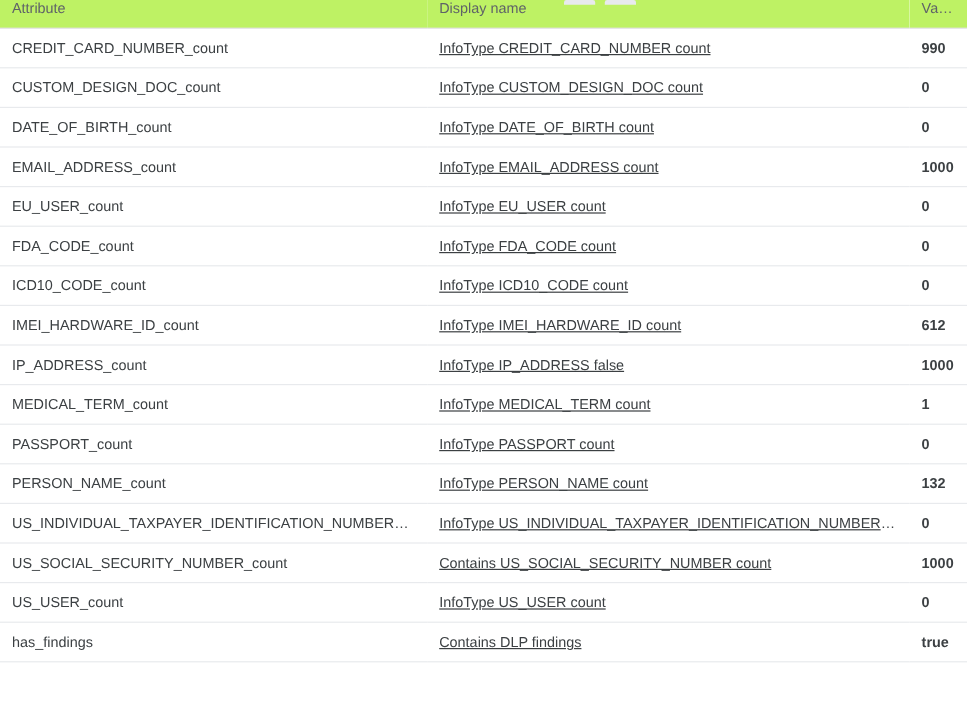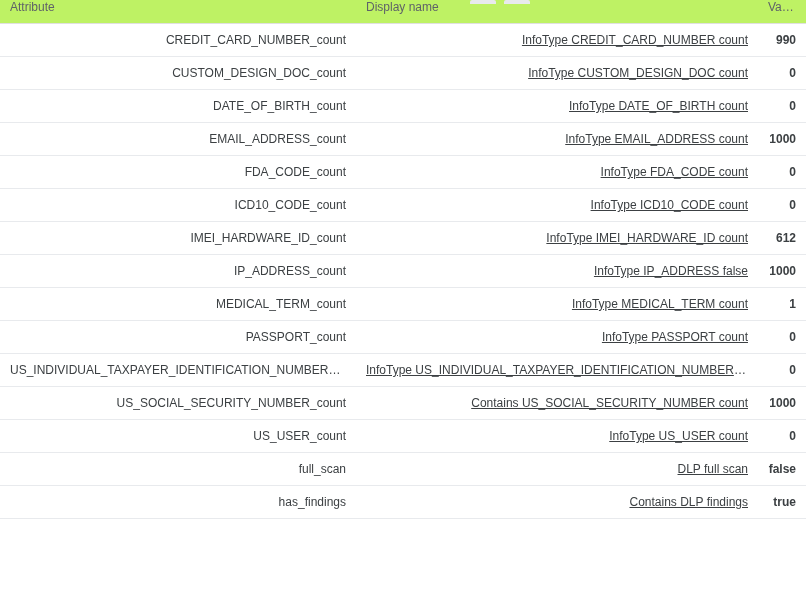--- a/index.html
+++ b/index.html
@@ -44,21 +44,20 @@
   table.attr-table tbody td {
     font-size: 12px;
     color: #3c4043;
     padding: 0 10px;
     height: 32px;
     border-bottom: 1px solid #e8eaed;
     vertical-align: middle;
     white-space: nowrap;
     overflow: hidden;
     text-overflow: ellipsis;
-    text-align: right;
   }
   tbody tr:last-child td { border-bottom: 1px solid #e8eaed; }
   .cell-attr { color: #3c4043; }
   .cell-disp { color: #3c4043; text-decoration: underline; }
   .cell-value { color: #3c4043; font-weight: bold; }
 
   
   .top-stub {
     position: absolute;
     top: 0;
@@ -114,20 +113,25 @@
           <td class="cell-attr">DATE_OF_BIRTH_count</td>
           <td class="cell-disp">InfoType DATE_OF_BIRTH count</td>
           <td class="cell-value">0</td>
         </tr>
         <tr>
           <td class="cell-attr">EMAIL_ADDRESS_count</td>
           <td class="cell-disp">InfoType EMAIL_ADDRESS count</td>
           <td class="cell-value">1000</td>
         </tr>
         <tr>
+          <td class="cell-attr">EU_USER_count</td>
+          <td class="cell-disp">InfoType EU_USER count</td>
+          <td class="cell-value">0</td>
+        </tr>
+        <tr>
           <td class="cell-attr">FDA_CODE_count</td>
           <td class="cell-disp">InfoType FDA_CODE count</td>
           <td class="cell-value">0</td>
         </tr>
         <tr>
           <td class="cell-attr">ICD10_CODE_count</td>
           <td class="cell-disp">InfoType ICD10_CODE count</td>
           <td class="cell-value">0</td>
         </tr>
         <tr>
@@ -144,39 +148,39 @@
           <td class="cell-attr">MEDICAL_TERM_count</td>
           <td class="cell-disp">InfoType MEDICAL_TERM count</td>
           <td class="cell-value">1</td>
         </tr>
         <tr>
           <td class="cell-attr">PASSPORT_count</td>
           <td class="cell-disp">InfoType PASSPORT count</td>
           <td class="cell-value">0</td>
         </tr>
         <tr>
+          <td class="cell-attr">PERSON_NAME_count</td>
+          <td class="cell-disp">InfoType PERSON_NAME count</td>
+          <td class="cell-value">132</td>
+        </tr>
+        <tr>
           <td class="cell-attr">US_INDIVIDUAL_TAXPAYER_IDENTIFICATION_NUMBER_count</td>
           <td class="cell-disp">InfoType US_INDIVIDUAL_TAXPAYER_IDENTIFICATION_NUMBER count</td>
           <td class="cell-value">0</td>
         </tr>
         <tr>
           <td class="cell-attr">US_SOCIAL_SECURITY_NUMBER_count</td>
           <td class="cell-disp">Contains US_SOCIAL_SECURITY_NUMBER count</td>
           <td class="cell-value">1000</td>
         </tr>
         <tr>
           <td class="cell-attr">US_USER_count</td>
           <td class="cell-disp">InfoType US_USER count</td>
           <td class="cell-value">0</td>
         </tr>
         <tr>
-          <td class="cell-attr">full_scan</td>
-          <td class="cell-disp">DLP full scan</td>
-          <td class="cell-value">false</td>
-        </tr>
-        <tr>
           <td class="cell-attr">has_findings</td>
           <td class="cell-disp">Contains DLP findings</td>
           <td class="cell-value">true</td>
         </tr>
       </tbody>
   </table>
 </div>
 
 </body></html>

